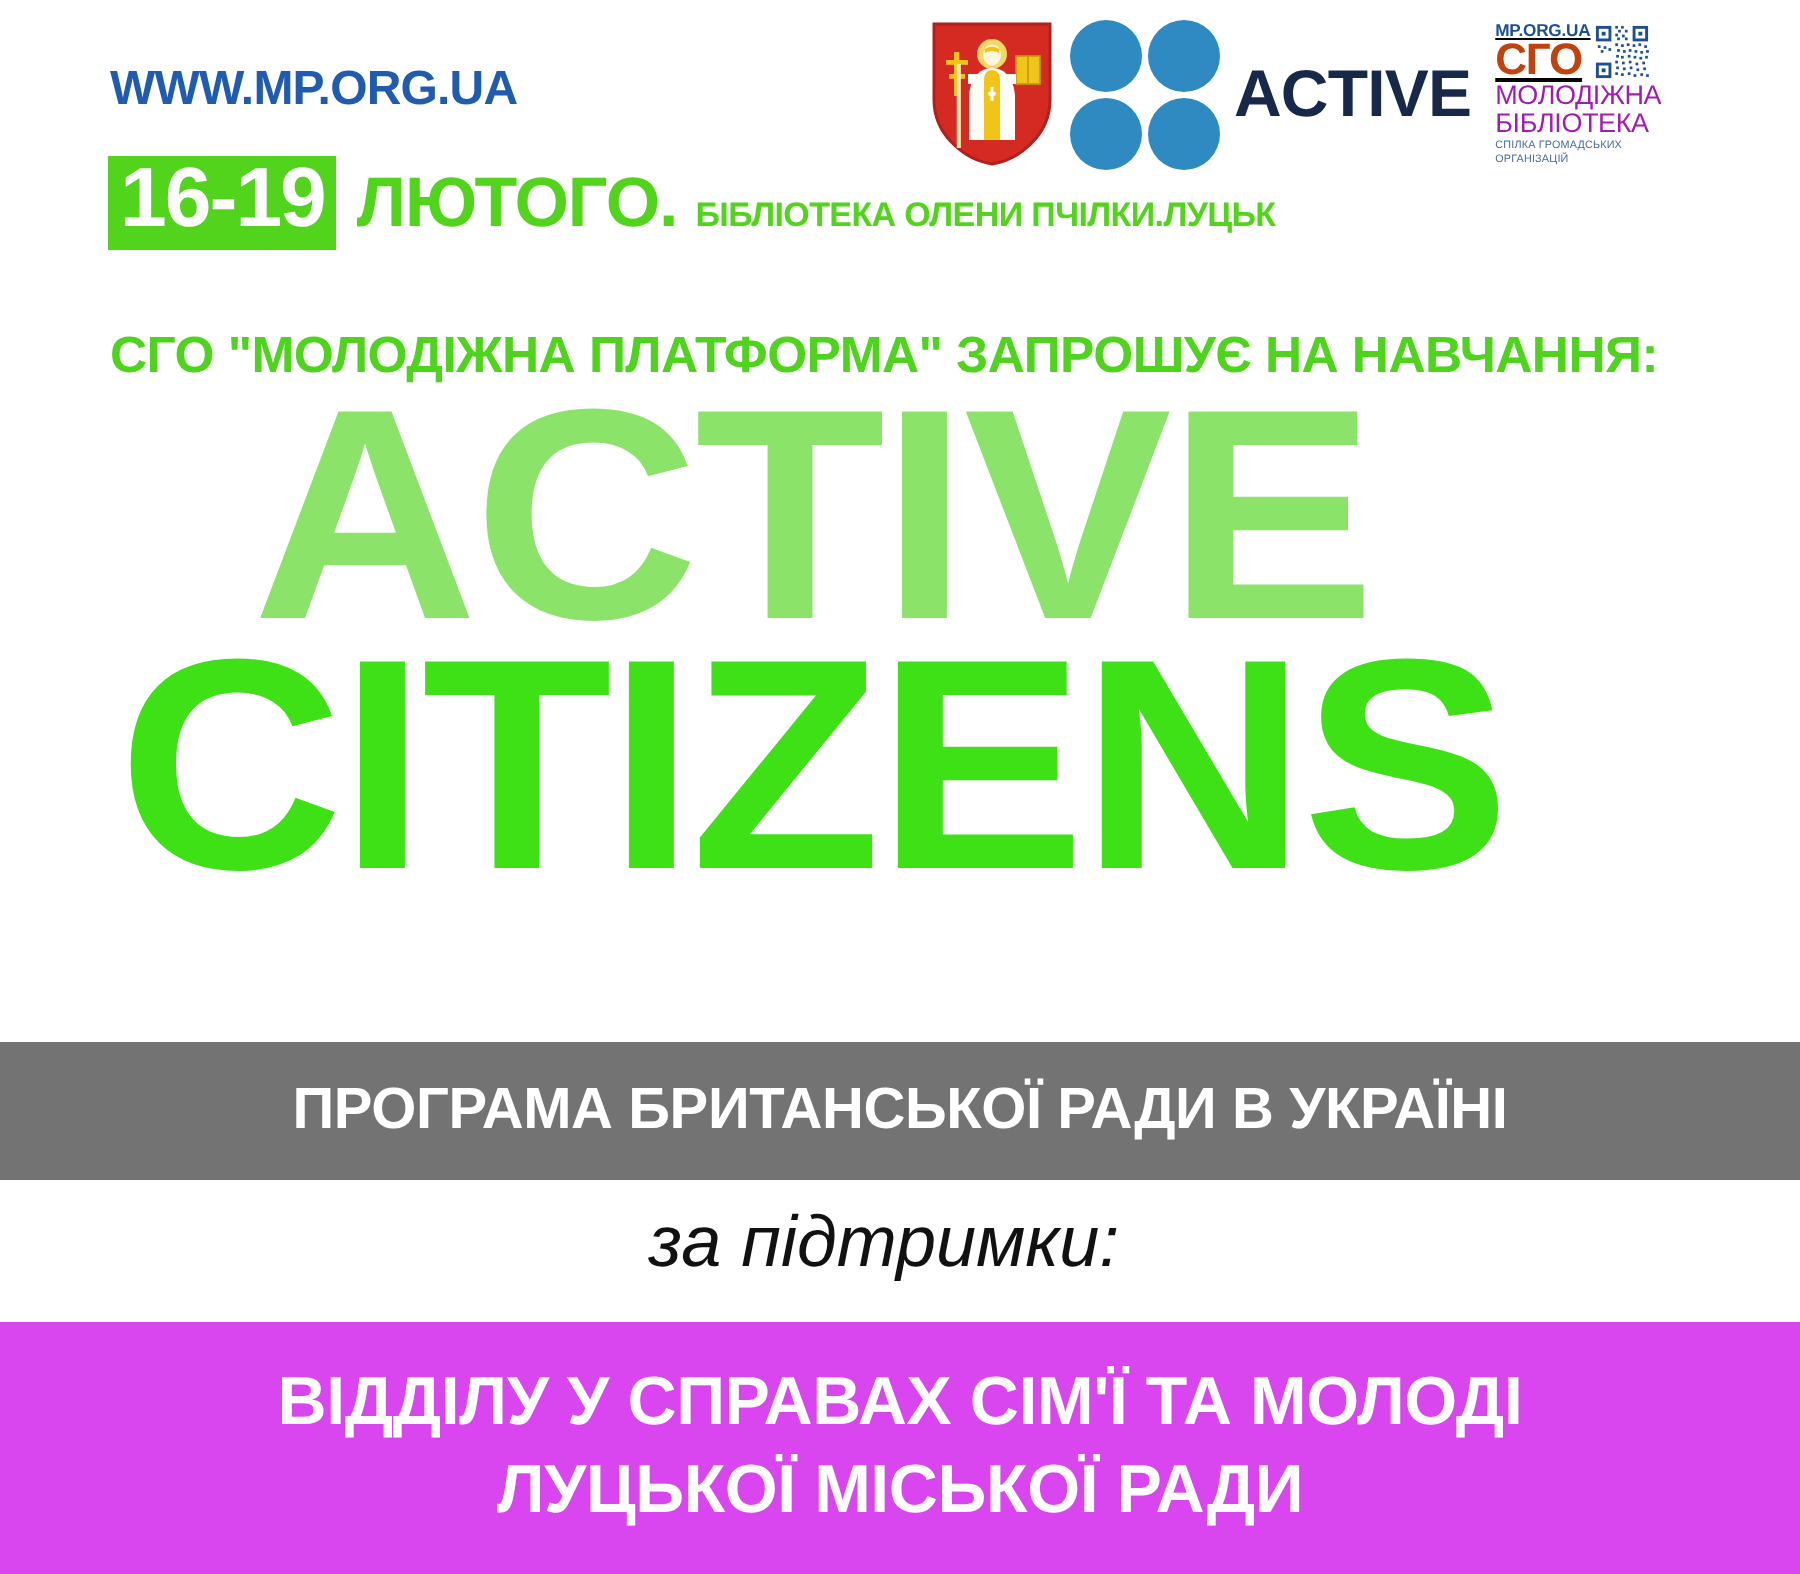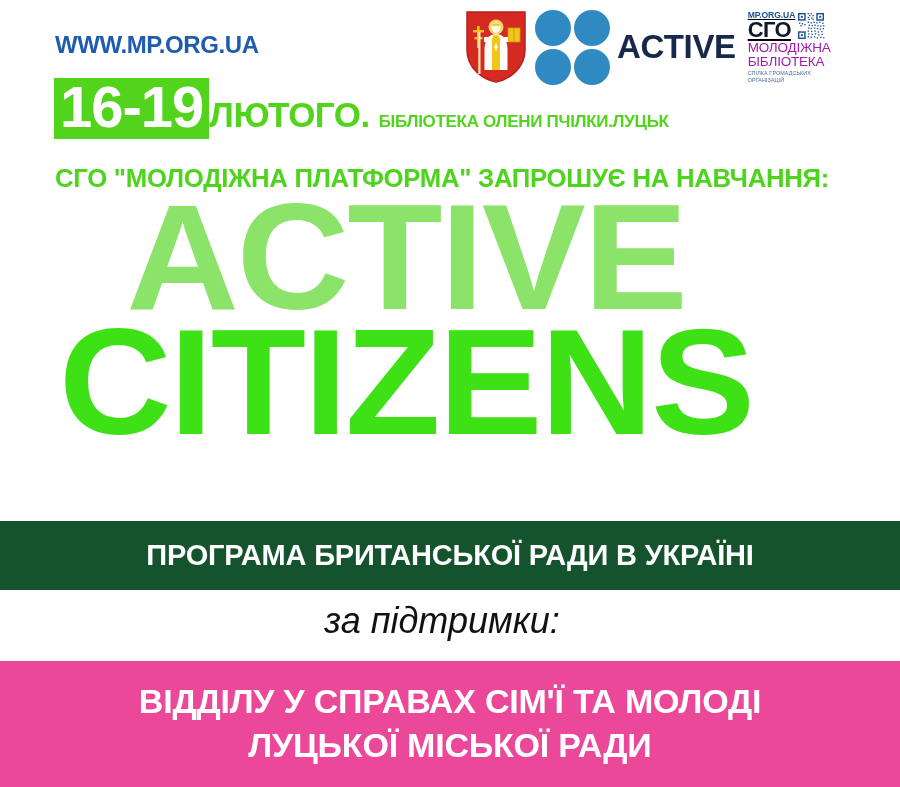--- a/index.html
+++ b/index.html
@@ -80,21 +80,21 @@
     gap: 2px;
   }
   .sgo-textblock { line-height: 1; text-decoration: underline; }
   .sgo-url {
     color: #1d4f96;
     font-weight: bold;
     font-size: 8.6px;
     letter-spacing: -0.1px;
   }
   .sgo-mark {
-    color: #0f172a;
+    color: #c2410c;
     font-weight: bold;
     font-size: 22px;
     line-height: 0.95;
     letter-spacing: -0.6px;
     margin-top: 1px;
   }
   .qr {
     width: 28px;
     height: 28px;
     flex: 0 0 28px;
@@ -130,30 +130,31 @@
     position: absolute;
     top: 78px;
     left: 54px;
     display: flex;
     align-items: baseline;
   }
   .date-chip {
     background: #52d41c;
     color: #ffffff;
     font-weight: bold;
-    font-size: 58px;
+    font-size: 42px;
     line-height: 0.88;
     padding: 3px 6px 7px 6px;
     letter-spacing: -1px;
     display: inline-block;
   }
   .date-month {
     color: #52d41c;
     font-weight: bold;
     font-size: 35px;
+    margin-left: 10px;
     letter-spacing: -0.5px;
   }
   .date-place {
     color: #52d41c;
     font-weight: bold;
     font-size: 17px;
     margin-left: 9px;
     letter-spacing: -0.3px;
   }
 
@@ -198,21 +199,21 @@
     transform: scaleX(1.04);
   }
 
   
   .green-banner {
     position: absolute;
     left: 0;
     top: 521px;
     width: 900px;
     height: 69px;
-    background: #14532d;
+    background: #737373;
     display: flex;
     align-items: center;
     justify-content: center;
   }
   .green-banner-text {
     color: #ffffff;
     font-weight: bold;
     font-size: 29px;
     letter-spacing: -0.2px;
     white-space: nowrap;
@@ -231,21 +232,21 @@
     letter-spacing: 0px;
   }
 
   
   .blue-footer {
     position: absolute;
     left: 0;
     top: 661px;
     width: 900px;
     height: 126px;
-    background: #ec4899;
+    background: #d946ef;
     display: flex;
     flex-direction: column;
     align-items: center;
     justify-content: center;
   }
   .blue-line {
     color: #ffffff;
     font-weight: bold;
     font-size: 34px;
     line-height: 1.28;

